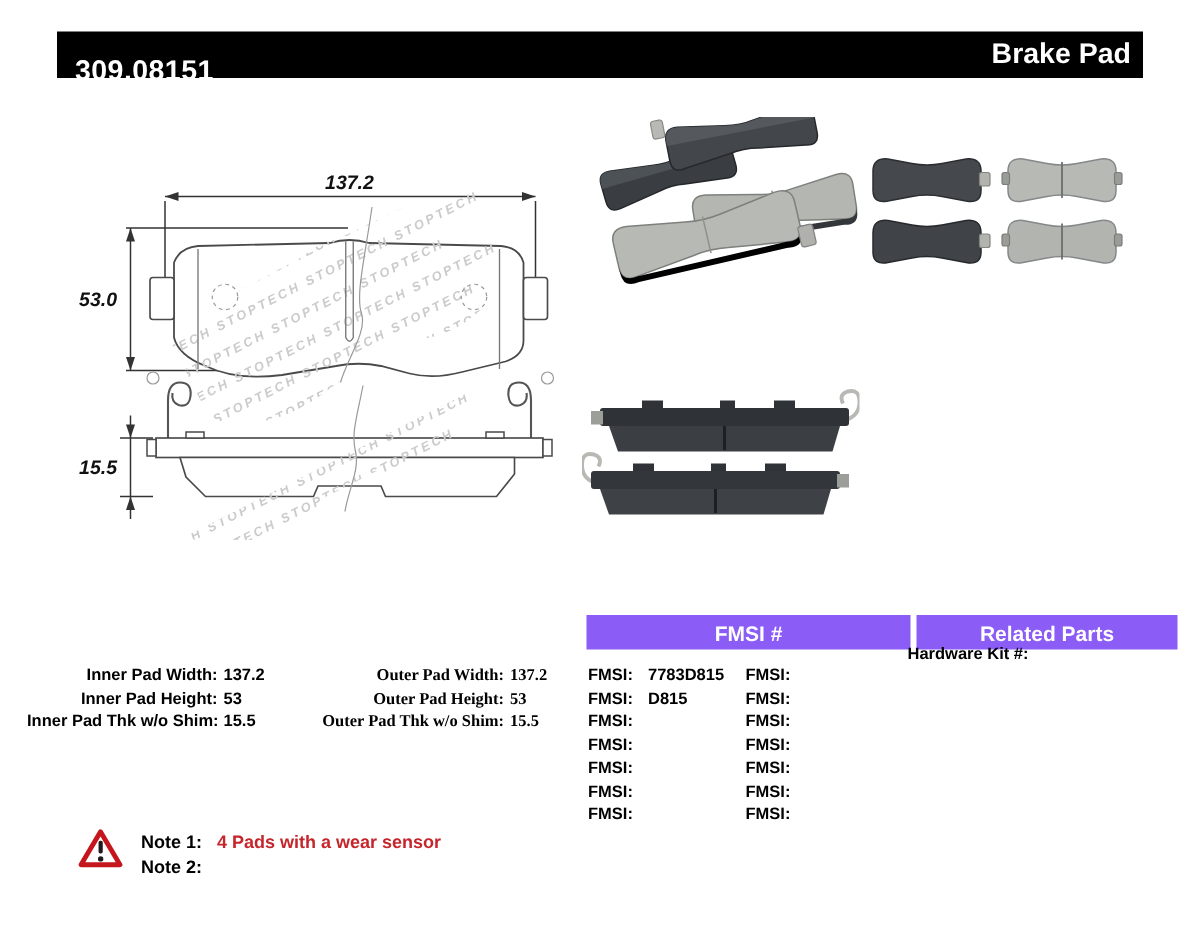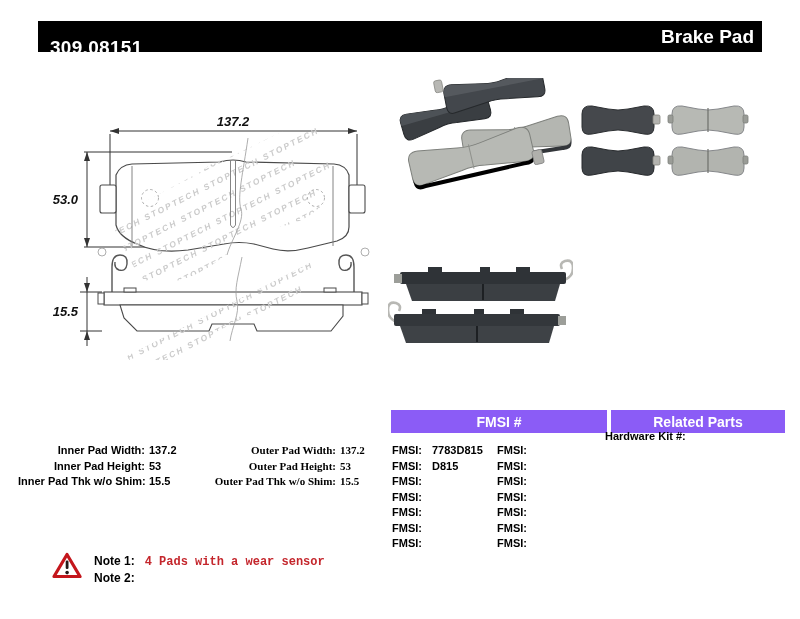--- a/index.html
+++ b/index.html
@@ -18,21 +18,21 @@
   .hdr-split span{flex:1;text-align:center;}
   .spec-col{font-size:11px;font-weight:bold;}
   .spec-row{display:flex;height:15.5px;line-height:15.5px;white-space:nowrap;}
   .spec-row .lbl{text-align:right;}
   .spec-row .val{padding-left:4px;text-align:left;}
   .inner-col .lbl{width:127px;}
   .outer-col .lbl{width:126px;}
   .fmsi-col .lbl{width:36px;text-align:left;}
   .rel-col .lbl{text-align:left;}
   .note-line{font-size:12px;font-weight:bold;height:17px;line-height:17px;white-space:nowrap;}
-  .note-red{color:#c4262c;padding-left:10px;font-family:Liberation Mono, monospace;}
+  .note-red{color:#c4262c;padding-left:10px;}
   svg text.dim{font-style:italic;font-weight:bold;font-size:13px;fill:#111;
                font-family:"Liberation Sans","DejaVu Sans",sans-serif;}
   svg text.wm{font-style:italic;font-weight:bold;font-size:8.5px;fill:#cbcbcb;letter-spacing:2px;
               font-family:"Liberation Sans","DejaVu Sans",sans-serif;}
 </style>
 </head>
 <body>
 
 <div class="page">
 

